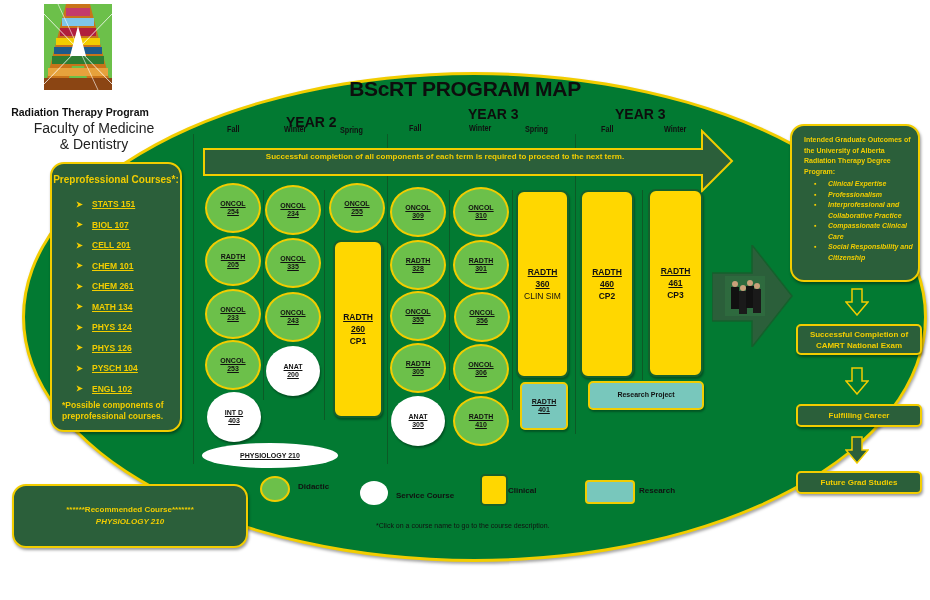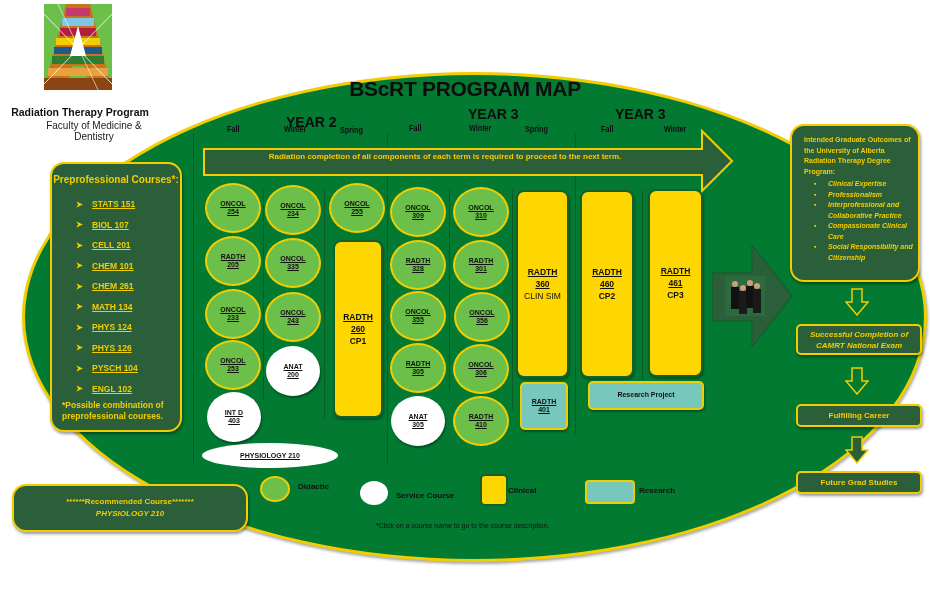--- a/index.html
+++ b/index.html
@@ -1,21 +1,21 @@
 <!DOCTYPE html>
 <html><head>
 <meta charset="utf-8">
 <style>
   * { box-sizing: border-box; margin: 0; padding: 0; }
   html, body { width: 930px; height: 600px; background: #ffffff; overflow: hidden; }
   body { position: relative; font-family: "Liberation Sans", sans-serif; }
 
   .logo { position: absolute; left: 38px; top: 4px; width: 80px; height: 88px; }
   .org-title { position: absolute; left: 0; top: 106px; width: 160px; text-align: center; font-size: 10.5px; font-weight: bold; color: #111; }
-  .org-sub { position: absolute; left: 0; top: 120px; width: 160px; text-align: center; font-size: 10px; color: #222; padding-left: 28px; }
+  .org-sub { position: absolute; left: 0; top: 120px; width: 160px; text-align: center; font-size: 14px; color: #222; padding-left: 28px; }
 
   .ellipse { position: absolute; left: 22px; top: 72px; width: 905px; height: 490px; border-radius: 50%; background: #027a32; border: 3px solid #f2cd00; box-shadow: 1px 2px 3px rgba(0,0,0,0.35); }
 
   .main-title { position: absolute; left: 300px; top: 77px; width: 330px; text-align: center; font-size: 21px; font-weight: bold; color: #0d0d0d; letter-spacing: -0.3px; }
   .year { position: absolute; font-size: 14px; font-weight: bold; color: #0d0d0d; }
   .term { position: absolute; font-size: 8.5px; color: #111; font-weight: bold; transform: scaleX(0.85); transform-origin: left; }
 
   .col-line { position: absolute; width: 1px; background: #0c5a26; }
 
   .prog-arrow { position: absolute; left: 202px; top: 129px; width: 532px; height: 64px; }
@@ -45,21 +45,21 @@
 
   .outcomes { left: 790px; top: 124px; width: 130px; height: 158px; }
   .out-head { position: absolute; left: 12px; top: 9px; width: 112px; font-size: 7px; font-weight: bold; line-height: 10.5px; }
   .out-list { position: absolute; left: 22px; top: 53px; width: 100px; list-style: none; }
   .out-list li { font-size: 7px; font-style: italic; font-weight: bold; line-height: 10.5px; display: flex; }
   .out-list li .dot { width: 14px; font-style: normal; flex-shrink: 0; }
 
   .step { left: 796px; width: 126px; display: flex; align-items: center; justify-content: center; text-align: center; font-size: 8px; font-weight: bold; line-height: 11px; border-radius: 5px; }
   .down-arrow { position: absolute; left: 845px; width: 24px; height: 28px; }
 
-  .rec-panel { left: 12px; top: 484px; width: 236px; height: 48px; display: flex; flex-direction: column; align-items: center; justify-content: center; font-size: 8px; font-weight: bold; line-height: 12px; }
+  .rec-panel { left: 12px; top: 484px; width: 236px; height: 64px; display: flex; flex-direction: column; align-items: center; justify-content: center; font-size: 8px; font-weight: bold; line-height: 12px; }
   .rec-panel .it { font-style: italic; }
 
   .legend-item { position: absolute; display: flex; align-items: center; }
   .legend-label { font-size: 8px; font-weight: bold; color: #111; margin-left: 8px; }
   .lg-did { width: 30px; height: 26px; border-radius: 50%; background: #6cc04a; border: 2px solid #f2cd00; }
   .lg-svc { width: 28px; height: 24px; border-radius: 50%; background: #fff; }
   .lg-cli { width: 28px; height: 32px; border-radius: 5px; background: #ffd700; border: 2px solid #15602c; }
   .lg-res { width: 50px; height: 24px; border-radius: 4px; background: #78c7bc; border: 2px solid #f2cd00; }
 
   .click-note { position: absolute; left: 376px; top: 522px; font-size: 7px; color: #111; }
@@ -110,21 +110,21 @@
 <div class="col-line" style="left:387px;top:134px;height:330px;"></div>
 <div class="col-line" style="left:449px;top:190px;height:200px;"></div>
 <div class="col-line" style="left:512px;top:190px;height:220px;"></div>
 <div class="col-line" style="left:575px;top:134px;height:300px;"></div>
 <div class="col-line" style="left:642px;top:190px;height:190px;"></div>
 
 <svg class="prog-arrow" viewBox="0 0 532 64">
   <polygon points="2,20 500,20 500,2 530,32 500,62 500,46 2,46" fill="#2b5f3a" stroke="#f2cd00" stroke-width="2"></polygon>
 </svg>
 <div class="prog-text">
-  <div>Radiation completion of all components of each term is required to proceed to the next term.</div>
+  <div>Successful completion of all components of each term is required to proceed to the next term.</div>
 </div>
 
 <div class="panel pre-panel">
   <div class="pre-head">Preprofessional Courses*:</div>
   <ul class="pre-list">
     <li>
         <span class="chev">➤</span>
         <a>STATS 151</a>
       </li>
     <li>
@@ -157,21 +157,21 @@
       </li>
     <li>
         <span class="chev">➤</span>
         <a>PYSCH 104</a>
       </li>
     <li>
         <span class="chev">➤</span>
         <a>ENGL 102</a>
       </li>
   </ul>
-  <div class="pre-note">*Possible combination of preprofessional courses.</div>
+  <div class="pre-note">*Possible components of preprofessional courses.</div>
 </div>
 
 <div class="course didactic" style="left:205px;top:183px;">
     <span class="code">ONCOL</span>
     <span class="code">254</span>
   </div>
 <div class="course didactic" style="left:205px;top:236px;">
     <span class="code">RADTH</span>
     <span class="code">205</span>
   </div>
@@ -318,21 +318,21 @@
     <li>
         <span class="dot">▪</span>
         <span>Social Responsibility and Citizenship</span>
       </li>
   </ul>
 </div>
 
 <svg class="down-arrow" style="top:288px;" viewBox="0 0 24 28">
   <polygon points="7,1 17,1 17,14 23,14 12,27 1,14 7,14" fill="#027a32" stroke="#f2cd00" stroke-width="1.5"></polygon>
 </svg>
-<div class="panel step" style="top:324px;height:31px;font-style:italic;">Successful Completion of CAMRT National Exam</div>
+<div class="panel step" style="top:324px;height:31px;">Successful Completion of CAMRT National Exam</div>
 
 <svg class="down-arrow" style="top:367px;" viewBox="0 0 24 28">
   <polygon points="7,1 17,1 17,14 23,14 12,27 1,14 7,14" fill="#027a32" stroke="#f2cd00" stroke-width="1.5"></polygon>
 </svg>
 <div class="panel step" style="top:404px;height:23px;">Fulfilling Career</div>
 
 <svg class="down-arrow" style="top:436px;" viewBox="0 0 24 28">
   <polygon points="7,1 17,1 17,14 23,14 12,27 1,14 7,14" fill="#2b5f3a" stroke="#f2cd00" stroke-width="1.5"></polygon>
 </svg>
 <div class="panel step" style="top:471px;height:23px;">Future Grad Studies</div>

